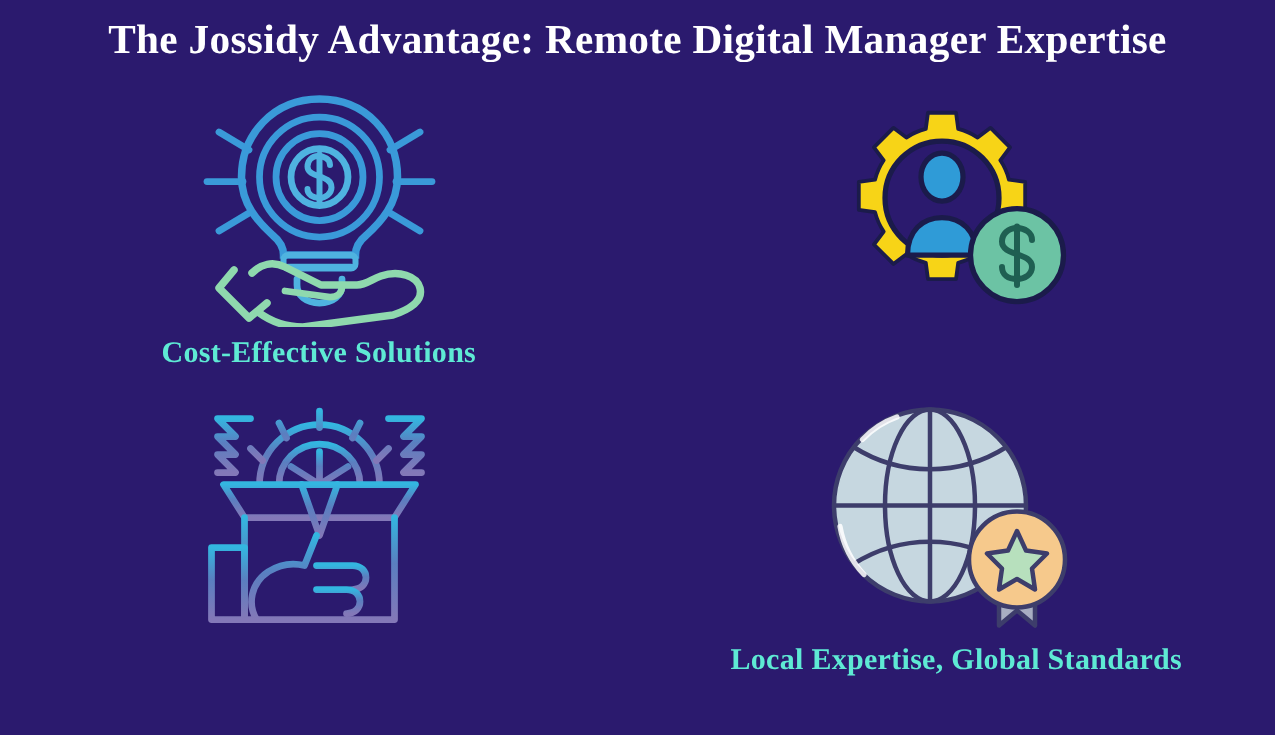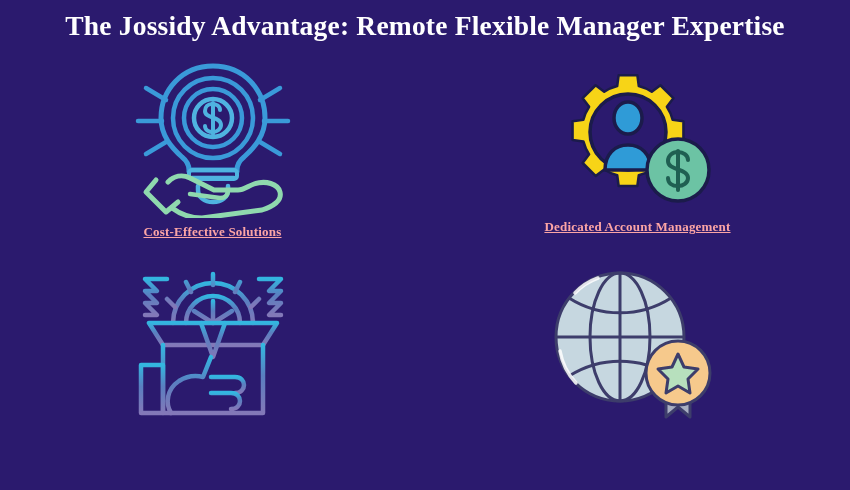--- a/index.html
+++ b/index.html
@@ -50,40 +50,39 @@
     align-items: center;
     justify-content: flex-start;
   }
   .icon-wrap {
     height: 165px;
     display: flex;
     align-items: center;
     justify-content: center;
   }
   .cell-label {
-    color: #fca5a5;
+    color: #5eead4;
     font-family: "Liberation Serif", serif;
     font-weight: bold;
-    font-size: 13px;
+    font-size: 20px;
     letter-spacing: 0.2px;
     white-space: nowrap;
     margin-top: 4px;
-    text-decoration: underline;
   }
   .cell-2 .icon-wrap { height: 160px; }
   .cell-3 .icon-wrap { height: 160px; }
   .cell-4 .icon-wrap { height: 160px; }
   svg { display: block; }
 </style>
 </head>
 <body>
 
 <div class="infographic">
 
-  <div class="title">The Jossidy Advantage: Remote Flexible Manager Expertise</div>
+  <div class="title">The Jossidy Advantage: Remote Digital Manager Expertise</div>
 
   <div class="grid">
 
     <div class="cell cell-1">
       <div class="icon-wrap">
         <svg width="170" height="160" viewBox="0 0 170 160" aria-hidden="true">
           <g fill="none" stroke="#3a9ad9" stroke-width="4.5" stroke-linecap="round">
 
             <line x1="18" y1="30" x2="38" y2="42"></line>
             <line x1="10" y1="63" x2="34" y2="63"></line>
@@ -131,21 +130,20 @@
           <ellipse cx="78" cy="63" rx="14" ry="16" fill="#2f9bd7" stroke="#1b1b4b" stroke-width="3.5"></ellipse>
           <path d="M55 115 C55 99 65 90 78 90 C91 90 101 99 101 115 Z" fill="#2f9bd7" stroke="#1b1b4b" stroke-width="3.5" stroke-linejoin="round"></path>
 
           <circle cx="128" cy="115" r="31" fill="#6cc3a4" stroke="#1b1b4b" stroke-width="3.5"></circle>
           <g stroke="#1f5f52" stroke-width="4" fill="none" stroke-linecap="round">
             <line x1="128" y1="96" x2="128" y2="135"></line>
             <path d="M138 105 C138 100 133 97 128 97 C122 97 118 101 118 106 C118 116 138 113 138 123 C138 128 133 131 128 131 C122 131 118 128 118 123"></path>
           </g>
         </svg>
       </div>
-      <div class="cell-label">Dedicated Account Management</div>
     </div>
 
     <div class="cell cell-3">
       <div class="icon-wrap">
         <svg width="180" height="160" viewBox="0 0 180 160" aria-hidden="true">
           <defs>
             <linearGradient id="boxgrad" x1="0" y1="0" x2="0" y2="1">
               <stop offset="0%" stop-color="#33b6e0"></stop>
               <stop offset="45%" stop-color="#5a7fc0"></stop>
               <stop offset="100%" stop-color="#8378b8"></stop>
@@ -206,16 +204,17 @@
             <path d="M12 86 A 62 62 0 0 0 28 118"></path>
           </g>
 
           <path d="M118 112 L118 152 L130 142 L142 152 L142 112 Z" fill="#a8aec2" stroke="#3d3d6b" stroke-width="3" stroke-linejoin="round"></path>
 
           <circle cx="130" cy="108" r="32" fill="#f6c98c" stroke="#3d3d6b" stroke-width="3"></circle>
 
           <path d="M130 89 L136 102 L150 104 L140 114 L142 128 L130 121 L118 128 L120 114 L110 104 L124 102 Z" fill="#b7e0bd" stroke="#3d3d6b" stroke-width="3" stroke-linejoin="round"></path>
         </svg>
       </div>
+      <div class="cell-label">Local Expertise, Global Standards</div>
     </div>
 
   </div>
 </div>
 
 </body></html>

